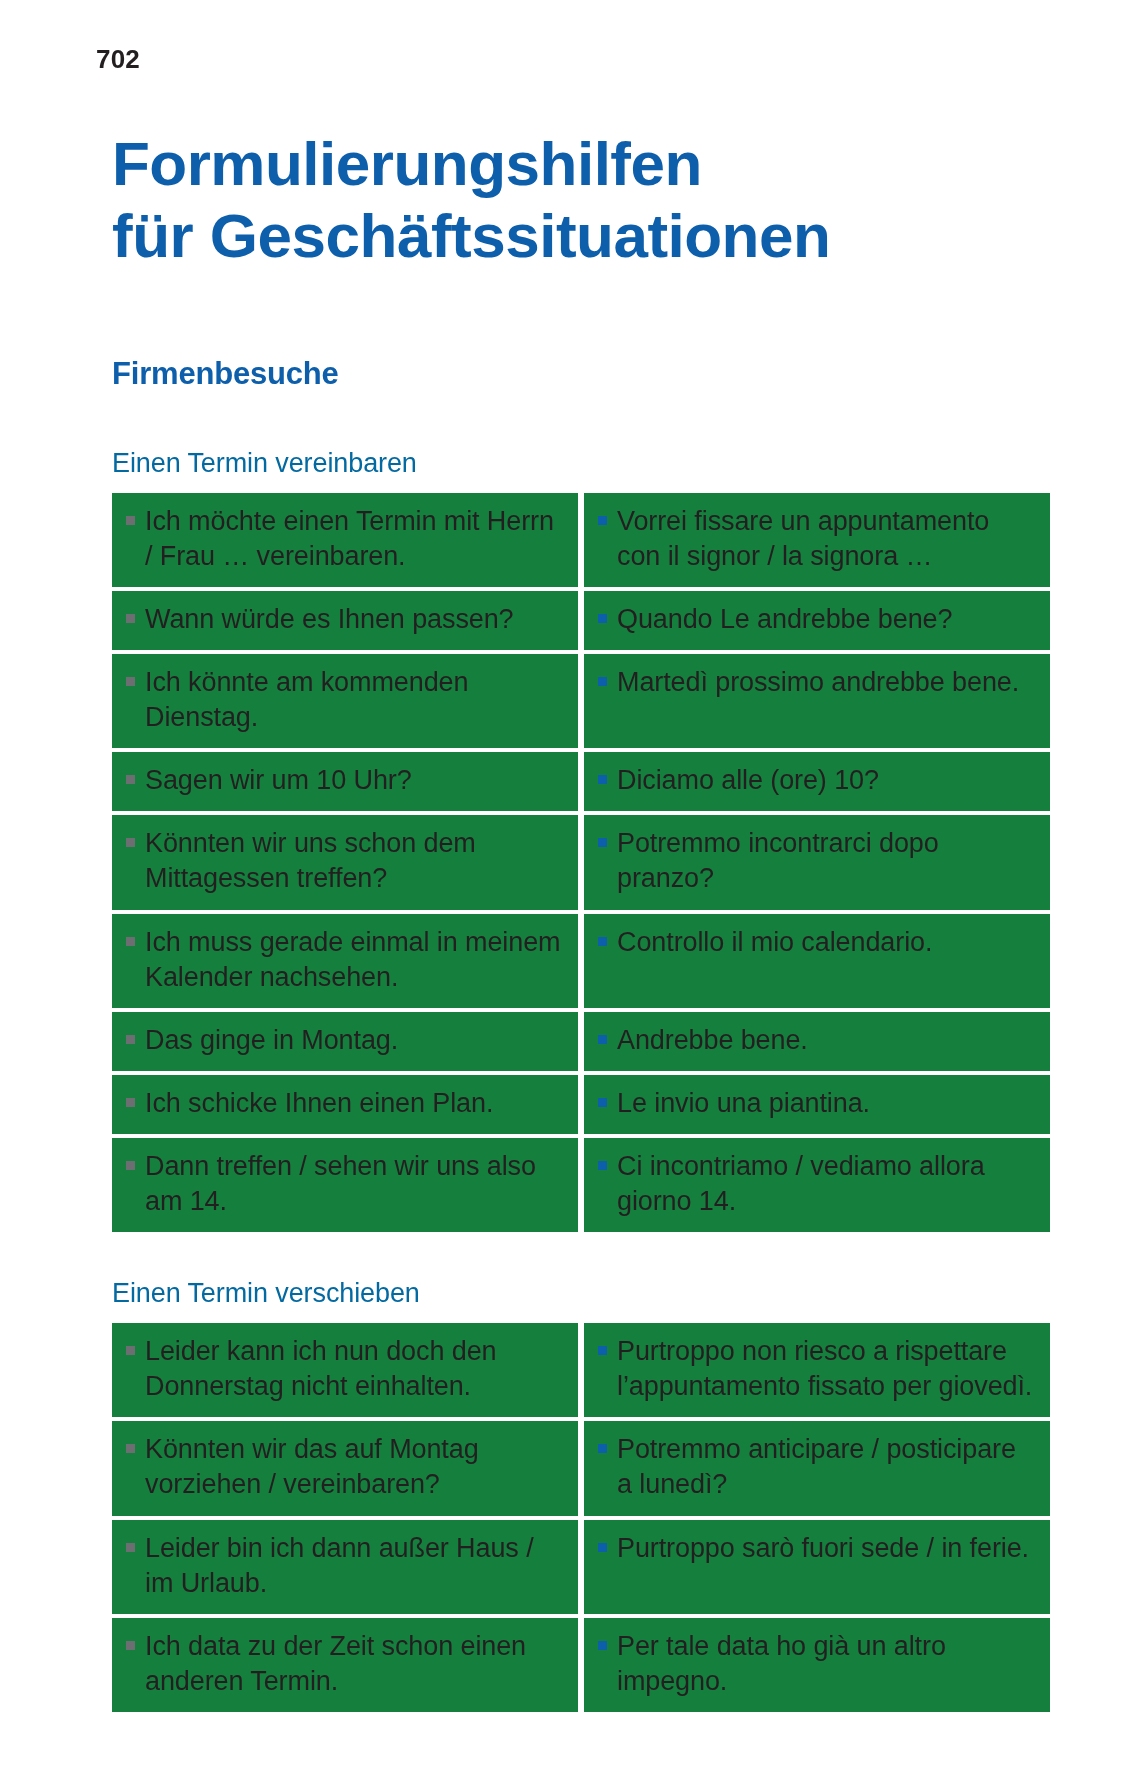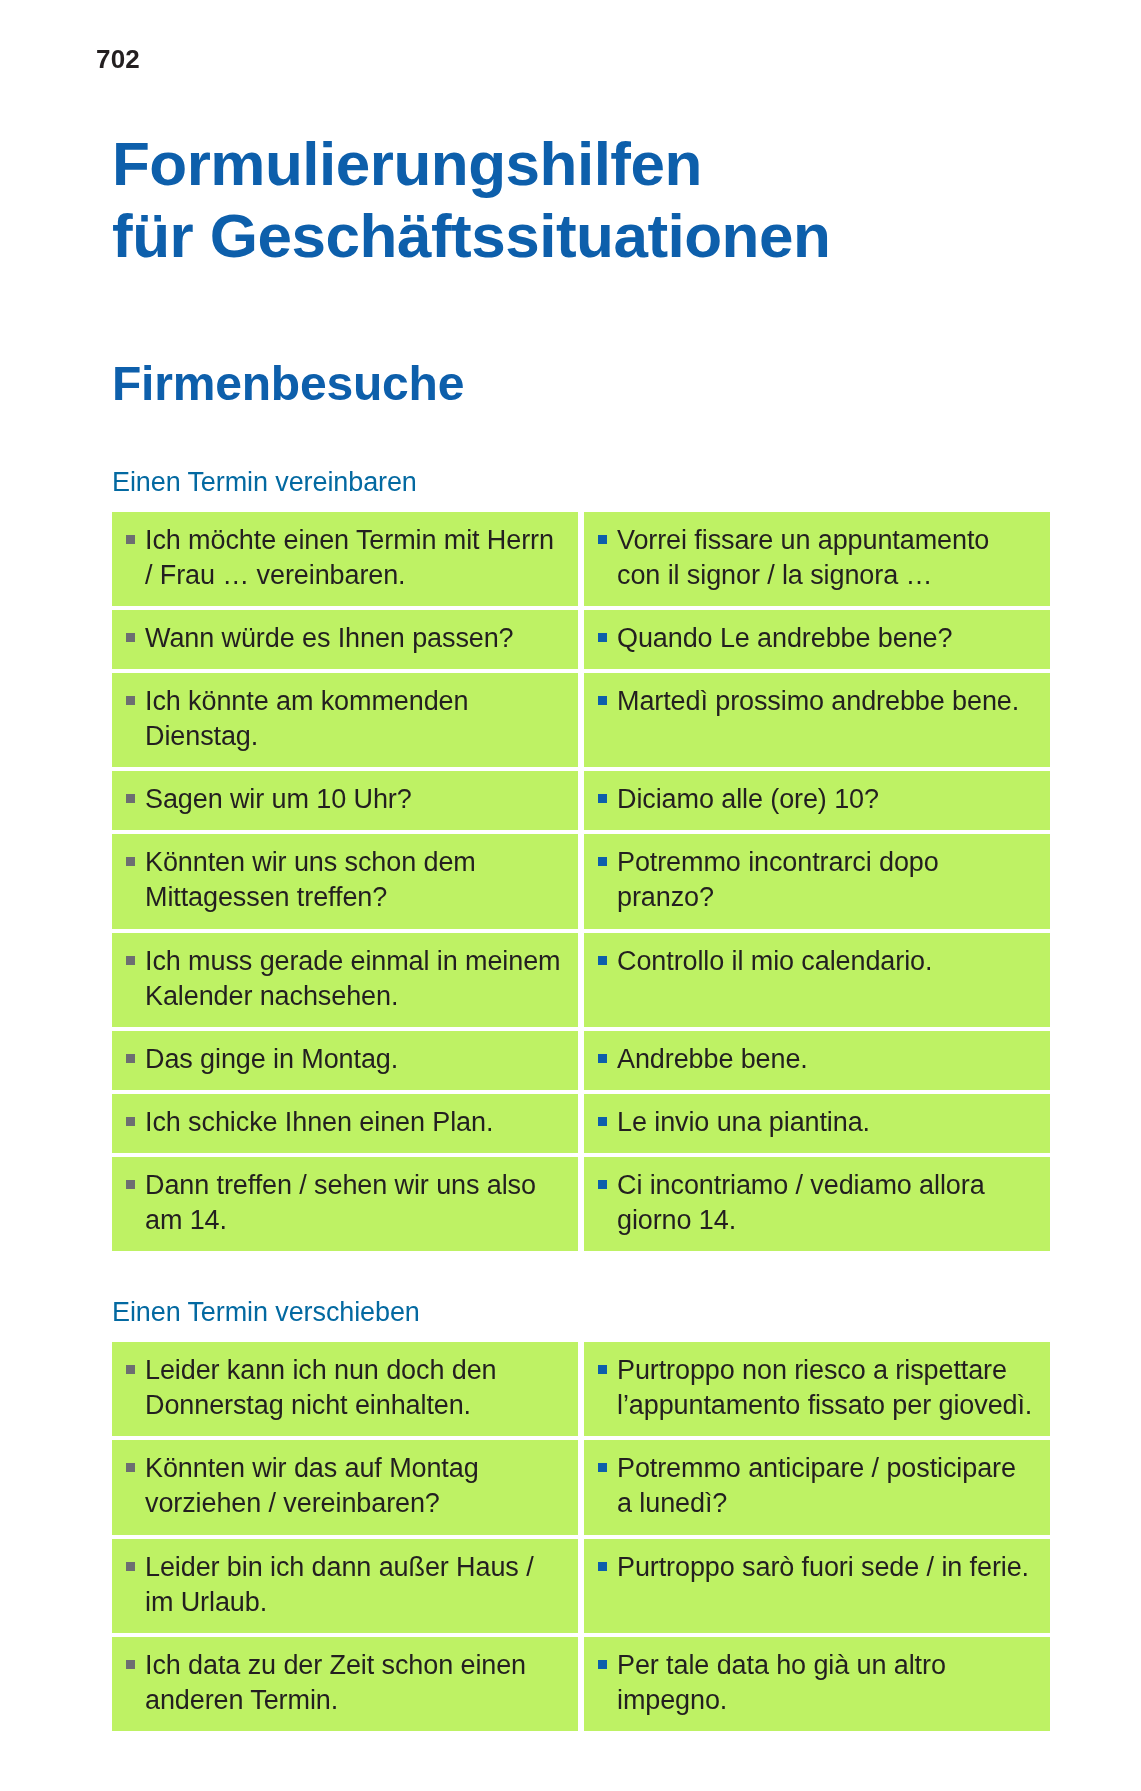--- a/index.html
+++ b/index.html
@@ -46,21 +46,21 @@
     font-size: 62px;
     font-weight: 700;
     line-height: 1.16;
     letter-spacing: -0.5px;
     margin: 0 0 0 0;
     white-space: pre-line;
   }
 
   .section-heading {
     color: #0d5fab;
-    font-size: 48px;
+    font-size: 31px;
     font-weight: 700;
     letter-spacing: -0.2px;
     margin: 0;
     padding: 0;
   }
 
   .section-heading-wrap {
     margin-top: 84px;
   }
 
@@ -82,21 +82,21 @@
 
   table.phrase-table {
     border-collapse: separate;
     border-spacing: 6px 4px;
     width: 100%;
     margin-left: -6px;
     table-layout: fixed;
   }
 
   table.phrase-table td {
-    background: #bef264;
+    background: #15803d;
     vertical-align: top;
     padding: 11px 14px 13px 14px;
     width: 50%;
   }
 
   .cell-inner {
     display: flex;
     align-items: flex-start;
     gap: 10px;
   }

